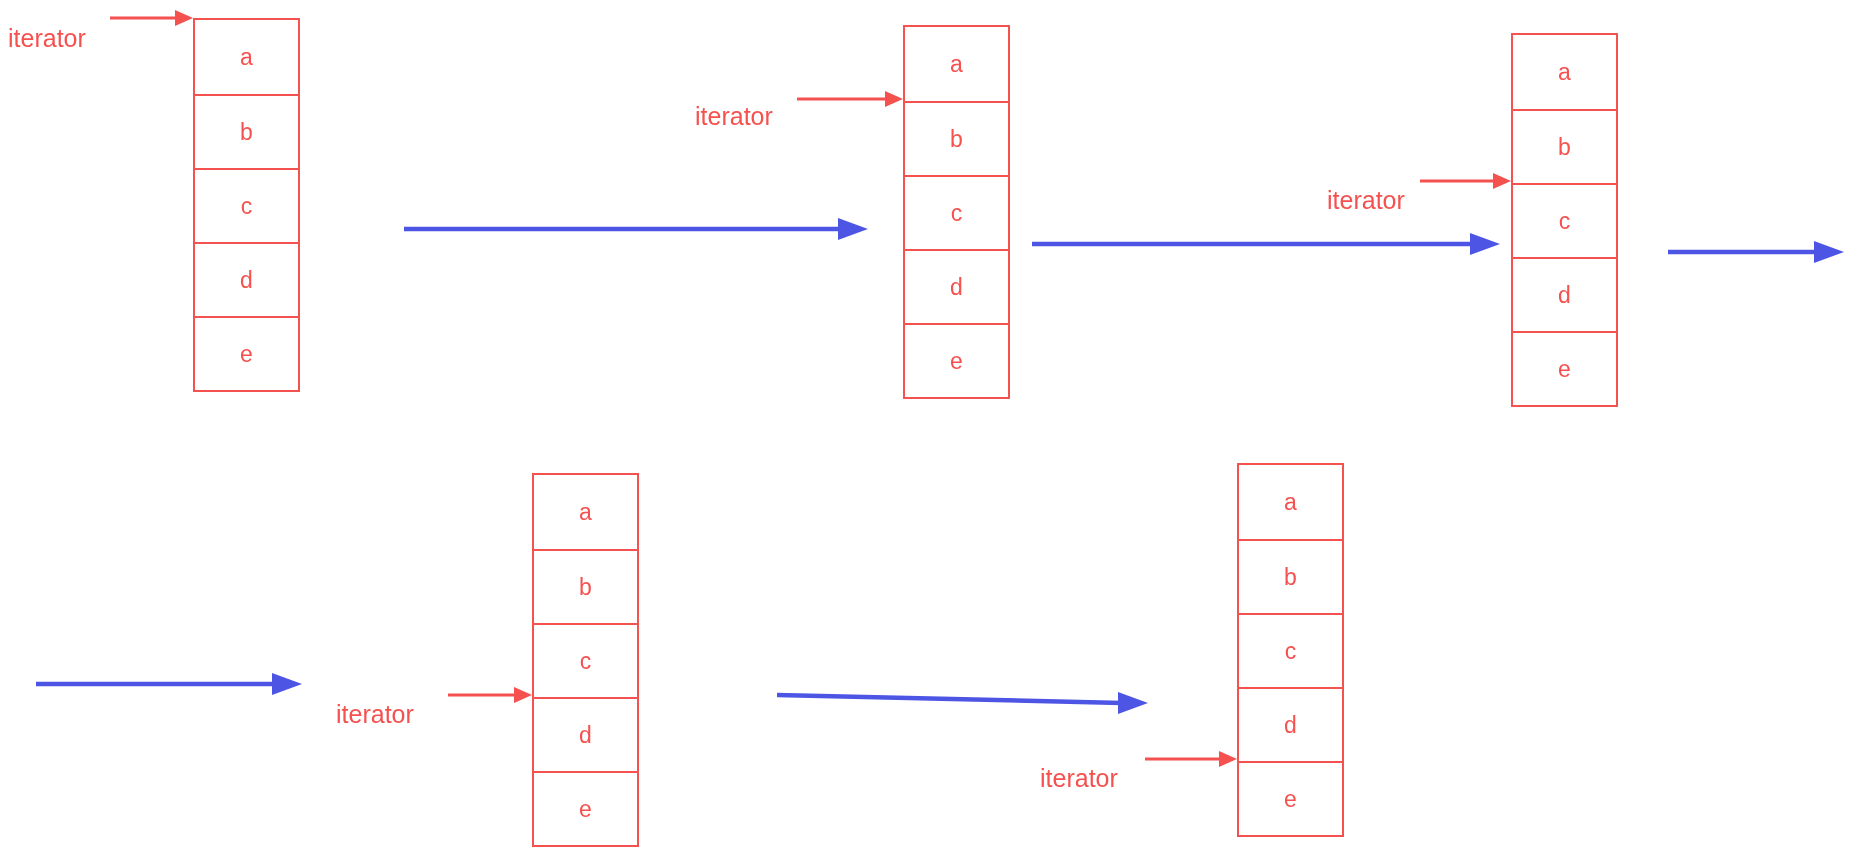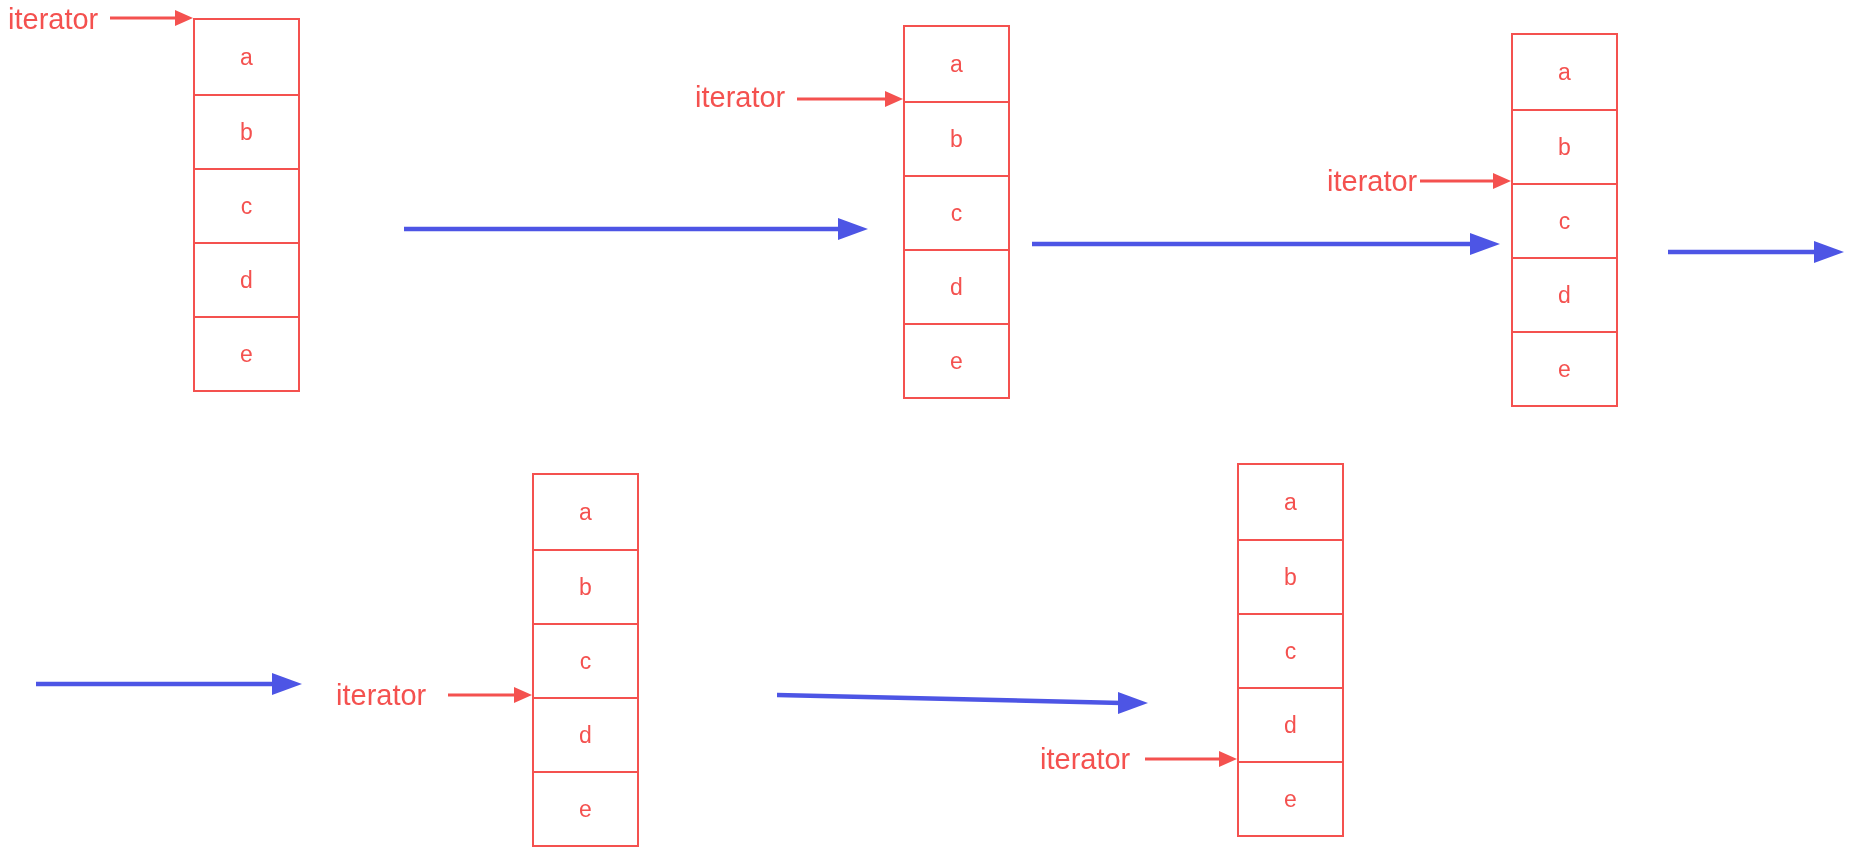--- a/index.html
+++ b/index.html
@@ -38,23 +38,24 @@
     color: var(--red);
     font-size: 23px;
     box-sizing: border-box;
   }
   .cell:first-child { border-top: none; }
 
   
   .iter-label {
     position: absolute;
     color: var(--red);
-    font-size: 29px;
+    font-size: 25px;
     line-height: 28px;
     white-space: nowrap;
+    margin-top: 19px;
   }
 
   
   .arrow { position: absolute; display: block; }
   .red-arrow line { stroke: var(--red); stroke-width: 3; }
   .red-arrow polygon { fill: var(--red); }
   .blue-arrow line { stroke: var(--blue); stroke-width: 4.5; }
   .blue-arrow polygon { fill: var(--blue); }
 </style>
 </head>

